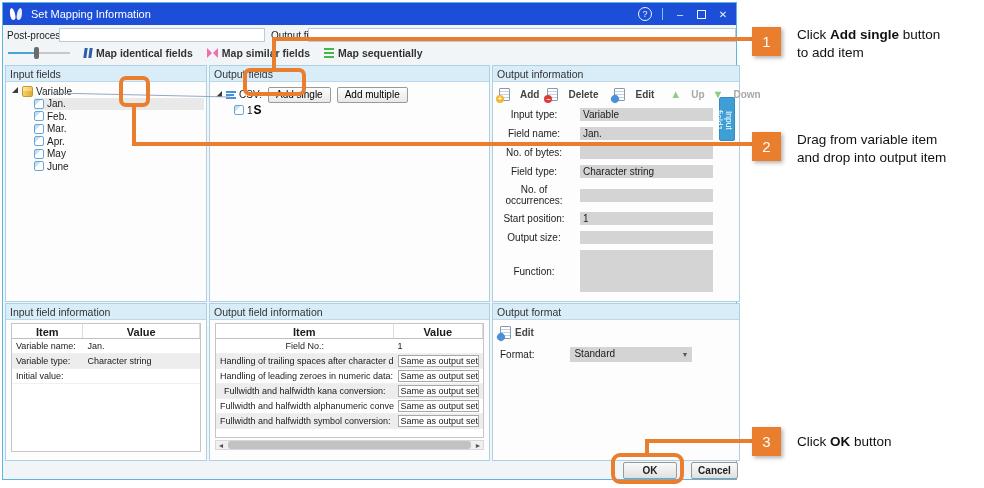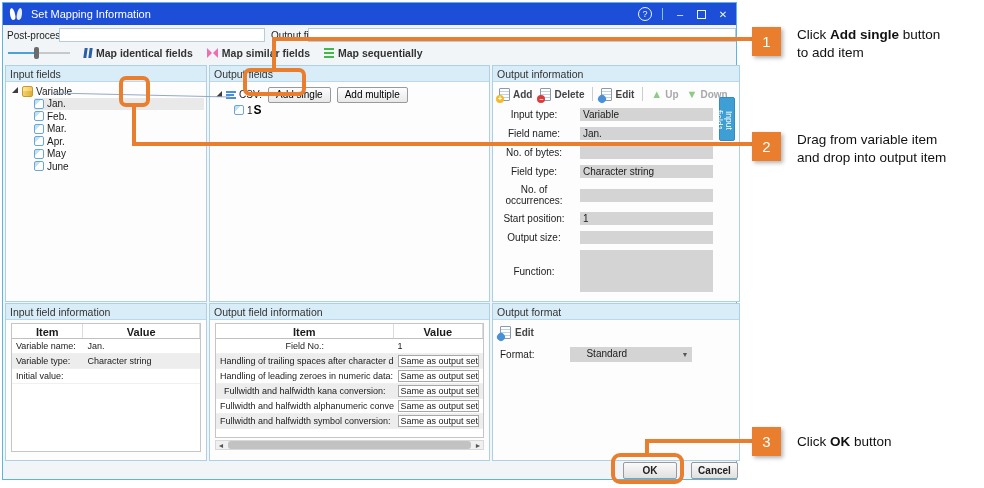--- a/index.html
+++ b/index.html
@@ -61,21 +61,21 @@
   .csvicon i { height:2px; background:#4a90d9; display:block; }
   .csvicon i:nth-child(1){ width:10px; } .csvicon i:nth-child(2){ width:8px; } .csvicon i:nth-child(3){ width:10px; }
   .kid { margin-left:24px; }
   .sel { background:#e9e9e9; }
   .treebtn { height:16px; font-size:10px; padding:0 7px; margin-left:6px; background:linear-gradient(#fdfdfd,#e8e8e8);
              border:1px solid #9a9a9a; border-radius:2px; cursor:default; }
   .dragS { font-weight:bold; font-size:12px; margin-left:1px; color:#000; }
 
   
   .oi-toolbar { display:flex; align-items:center; gap:8px; padding:4px 6px; height:24px; }
-  .tbtn { display:flex; align-items:center; gap:3px; font-size:10px; font-weight:bold; color:#444; cursor:default; }
+  .tbtn { display:flex; align-items:center; gap:10px; font-size:10px; font-weight:bold; color:#444; cursor:default; }
   .tbtn.dis { color:#a8a8a8; }
   .tsep { width:1px; height:14px; background:#ccc; }
   .icdoc { position:relative; width:11px; height:13px; background:#fff; border:1px solid #8a9aa8; border-radius:1px;
            background-image:repeating-linear-gradient(#fff 0 2px,#bcd2e8 2px 3px); }
   .icdoc .bdg { position:absolute; left:-4px; bottom:-3px; width:8px; height:8px; border-radius:50%; color:#fff;
                 font-size:7px; line-height:8px; text-align:center; font-weight:bold; }
   .bdg-add { background:#f5b92c; } .bdg-del { background:#dd3b3b; } .bdg-edit { background:#4a90d9; border-radius:1px; transform:rotate(-45deg); }
   .arrow-up { color:#8ecb86; font-size:11px; } .arrow-dn { color:#8ecb86; font-size:11px; }
   .orow { display:flex; align-items:center; margin:0 0 6px 0; }
   .olabel { width:82px; text-align:center; font-size:10px; color:#222; margin-right:5px; flex:none; }
@@ -94,21 +94,21 @@
   .c1a { width:38%; } .c2a { width:62%; }
   .c1b { width:66.5%;text-align:center; } .c2b { width:33.5%; }
   .vbox { border:1px solid #a8a8a8; background:#fff; padding:0 2px; display:block; width:100%; height:12px; line-height:11px; overflow:hidden; }
   .hscroll { position:absolute; left:5px; right:5px; bottom:10px; height:10px; background:#f0f0f0; border:1px solid #d8d8d8; display:flex; align-items:center; }
   .harrow { width:10px; font-size:7px; color:#555; text-align:center; }
   .hthumb { height:8px; background:#c2c2c2; border-radius:3px; flex:1; margin:0 2px; }
 
   
   .of-edit { display:flex; align-items:center; gap:4px; padding:6px 0 0 7px; font-size:10px; font-weight:bold; color:#444; }
   .of-row { display:flex; align-items:center; margin:8px 0 0 7px; font-size:10px;gap:28px; }
-  .of-select { position:relative; width:122px; height:15px; background:#d4d4d4; margin-left:8px; padding:1px 16px; font-size:10px; }
+  .of-select { position:relative; width:122px; height:15px; background:#d4d4d4; margin-left:8px; padding:1px 4px; font-size:10px; }
   .of-select .dd { position:absolute; right:4px; top:4px; font-size:7px; color:#555; }
 
   
   .btn { position:absolute; height:17px; background:linear-gradient(#fafafa,#e0e0e0); border:1px solid #9a9a9a;
          border-radius:2px; font-size:10px; font-weight:bold; text-align:center; line-height:15px; color:#222; cursor:default; }
 
   
   .overlay { position:absolute; left:0; top:0; width:984px; height:488px; pointer-events:none; }
   .step-sq { position:absolute; width:29px; height:29px; background:#e87e2e; color:#fff; font-size:15px;
              text-align:center; line-height:29px; box-shadow:2px 2px 4px rgba(0,0,0,.3); }

